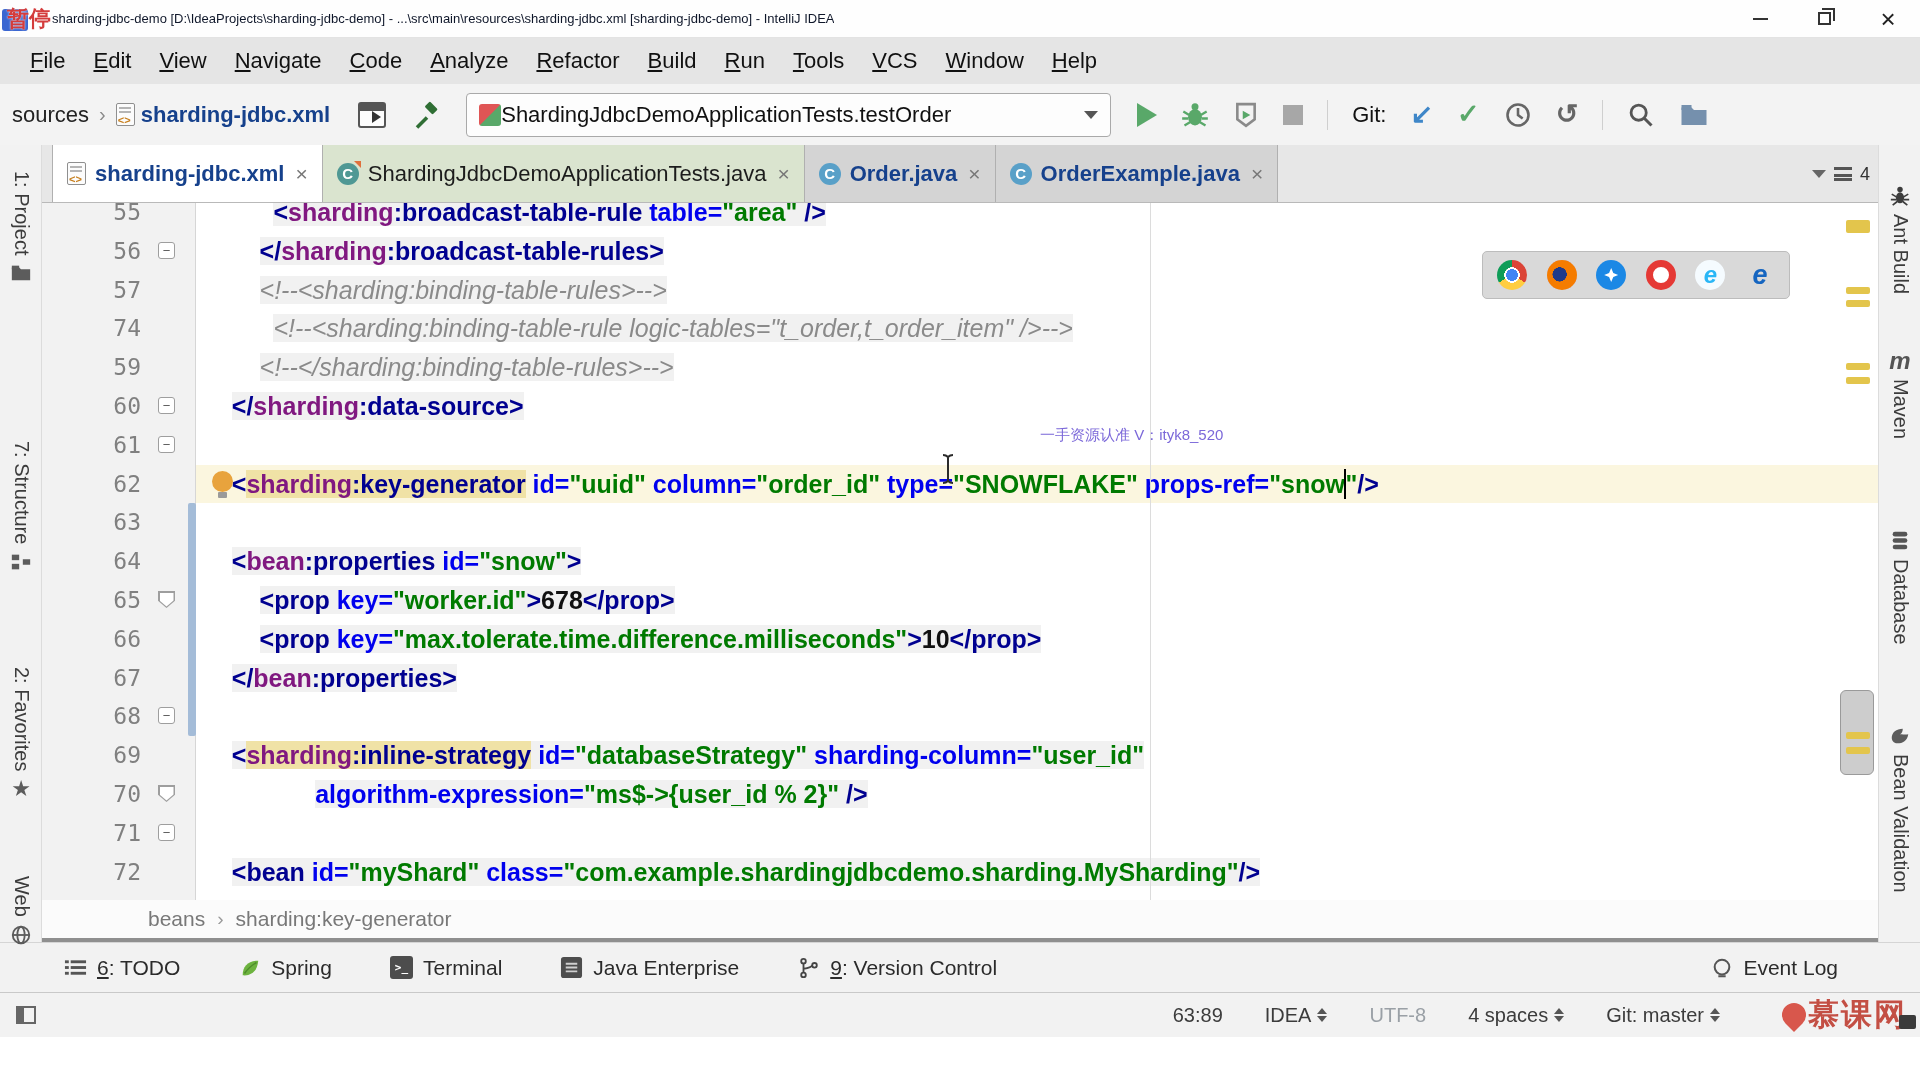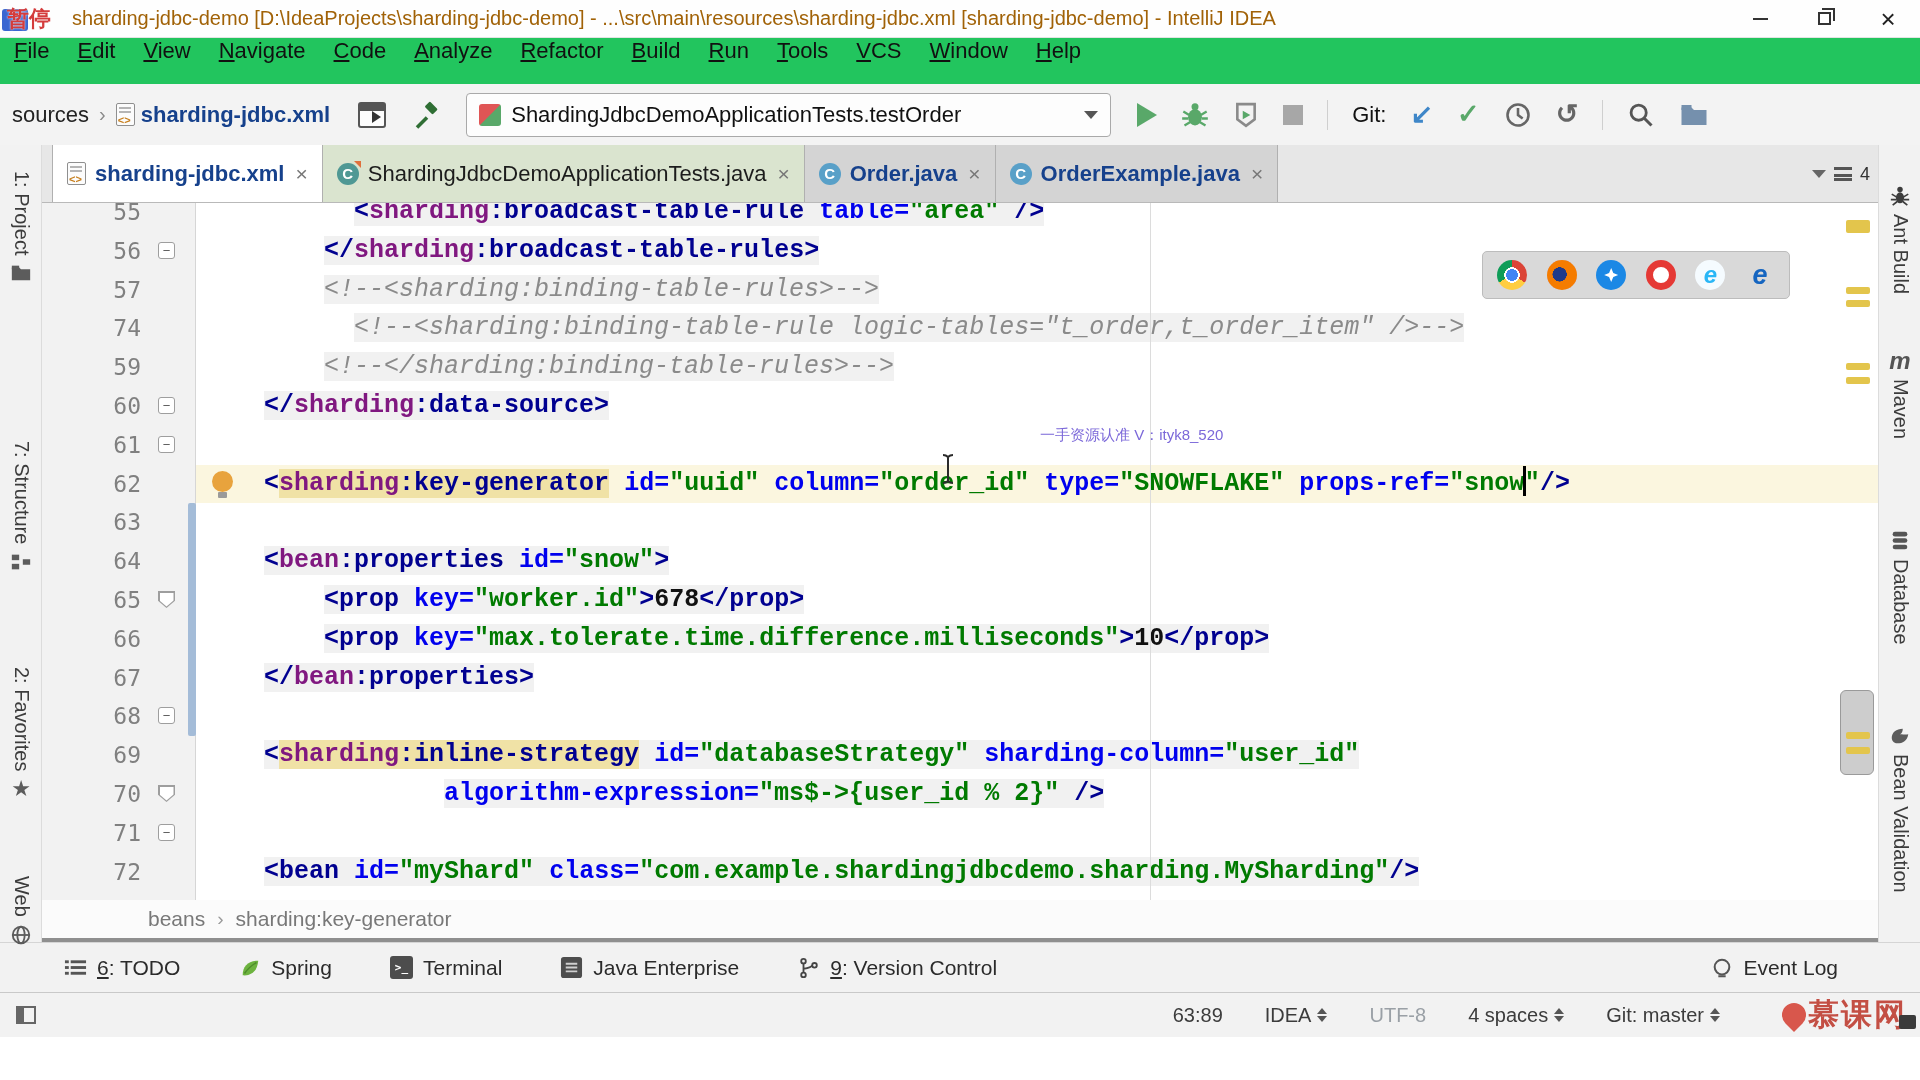--- a/index.html
+++ b/index.html
@@ -5,45 +5,45 @@
   *{box-sizing:border-box;margin:0;padding:0}
   html,body{width:1920px;height:1080px;overflow:hidden;background:#fff;
     font-family:"Liberation Sans",sans-serif;color:#1f1f1f;-webkit-font-smoothing:antialiased}
 
   
   .titlebar{height:38px;background:#fefefe;display:flex;align-items:center;position:relative;border-bottom:1px solid #e3e3e3}
   .app-icon{position:absolute;left:2px;top:2px;width:46px;height:34px}
   .app-icon .box{position:absolute;left:0;top:7px;width:26px;height:22px;background:#3a66d1;border-radius:3px}
   .app-icon .stamp{position:absolute;left:5px;top:2px;font-size:22px;font-weight:bold;color:#d43c3c;
     font-family:"Liberation Sans",sans-serif;white-space:nowrap;text-shadow:0 0 2px #fff}
-  .title-text{margin-left:72px;font-size:20px;color:#a16207;white-space:nowrap;overflow:hidden}
+  .title-text{margin-left:52px;font-size:13px;color:#0f172a;white-space:nowrap;overflow:hidden}
   .win-btns{margin-left:auto;display:flex;height:100%}
   .win-btn{width:64px;height:100%;display:flex;align-items:center;justify-content:center;color:#333}
   .glyph-min{width:15px;border-bottom:2px solid #333}
   .glyph-restore{width:13px;height:13px;border:2px solid #333;position:relative;background:#fff}
   .glyph-restore:before{content:"";position:absolute;left:2px;top:-6px;width:11px;height:11px;border:2px solid #333;border-left:none;border-bottom:none}
   .glyph-close{font-size:26px;line-height:1;color:#222}
 
   
-  .menubar{height:46px;background:#22c55e;display:flex;align-items:flex-start;padding-left:0}
+  .menubar{height:46px;background:#e5e5e5;display:flex;align-items:center;padding-left:16px}
   .menu-item{font-size:22px;color:#111;padding:0 14px;cursor:default}
   .menu-item u{text-decoration:underline}
 
   
   .navbar{height:61px;background:#f3f3f3;display:flex;align-items:center;padding-left:12px;position:relative}
   .crumb{font-size:22px;color:#222}
   .crumb-sep{color:#8a8a8a;margin:0 10px;font-size:20px}
   .navfile{display:flex;align-items:center;gap:6px}
   .navfile .fname{font-size:22px;color:#16418c;font-weight:bold}
   .nav-tool{margin-left:28px;display:flex;align-items:center;gap:26px}
   .sq-icon{width:28px;height:26px;border:2px solid #555;border-radius:3px;position:relative;background:#fcfcfc}
   .sq-icon:before{content:"";position:absolute;left:0;top:0;right:0;height:7px;background:#555}
   .sq-icon:after{content:"";position:absolute;right:3px;bottom:3px;border-left:9px solid #333;border-top:6px solid transparent;border-bottom:6px solid transparent}
   .run-combo{margin-left:24px;width:645px;height:44px;background:#fdfdfd;border:1px solid #a9a9a9;border-radius:4px;
-    display:flex;align-items:center;padding:0 12px;gap:10px}
+    display:flex;align-items:center;padding:0 12px;}
   .run-combo .cfg-icon{width:22px;height:22px;border-radius:3px;background:linear-gradient(135deg,#e05555 48%,#59a869 52%)}
   .run-combo .cfg-text{font-size:22px;color:#111;white-space:nowrap;overflow:hidden;flex:1}
   .chev-down{width:0;height:0;border-left:7px solid transparent;border-right:7px solid transparent;border-top:8px solid #555}
   .rt-icons{display:flex;align-items:center;gap:24px;margin-left:26px}
   .tri-play{width:0;height:0;border-left:20px solid #59a869;border-top:12px solid transparent;border-bottom:12px solid transparent}
   .stop-sq{width:20px;height:20px;background:#a7a7a7}
   .vsep{width:1px;height:30px;background:#cfcfcf}
   .git-label{font-size:22px;color:#111}
   .ic-txt{font-size:27px;line-height:1;font-weight:bold}
   .blue{color:#3e86c8}.green{color:#59a869}.gray{color:#666}
@@ -81,21 +81,21 @@
 
   
   .editor{position:relative;height:739px;background:#fff;overflow:hidden}
   .gutter{position:absolute;left:0;top:0;bottom:0;width:154px;background:#f2f2f2;border-right:1px solid #d6d6d6}
   .numcol{margin-top:-10px}
   .numrow{height:38.8px;line-height:38.8px;text-align:right;padding-right:54px;
     font-family:"DejaVu Sans Mono",monospace;font-size:23px;color:#808080}
   .codecol{position:absolute;left:154px;top:0;right:0;bottom:0;overflow:hidden}
   .codeinner{margin-top:-10px;position:relative;z-index:1}
   .crow{height:38.8px;line-height:38.8px;white-space:pre;padding-left:8px;
-    font-family:Liberation Mono, monospace;font-size:25px;font-weight:bold;color:#111}
+    font-family:Liberation Sans, sans-serif;font-size:25px;font-weight:bold;color:#111}
   .crow.cur{background:#fbf6df}
   .tokbg{background:rgba(0,0,0,0.055)}
   .tok-b{color:#000090}
   .tok-n{color:#801880}
   .tok-t{color:#000090}
   .tok-a{color:#0000ee}
   .tok-v{color:#007a00}
   .tok-x{color:#111}
   .tok-c{color:#8a8a8a;font-style:italic;font-weight:normal}
   .hl{background:#f0e2a6}

